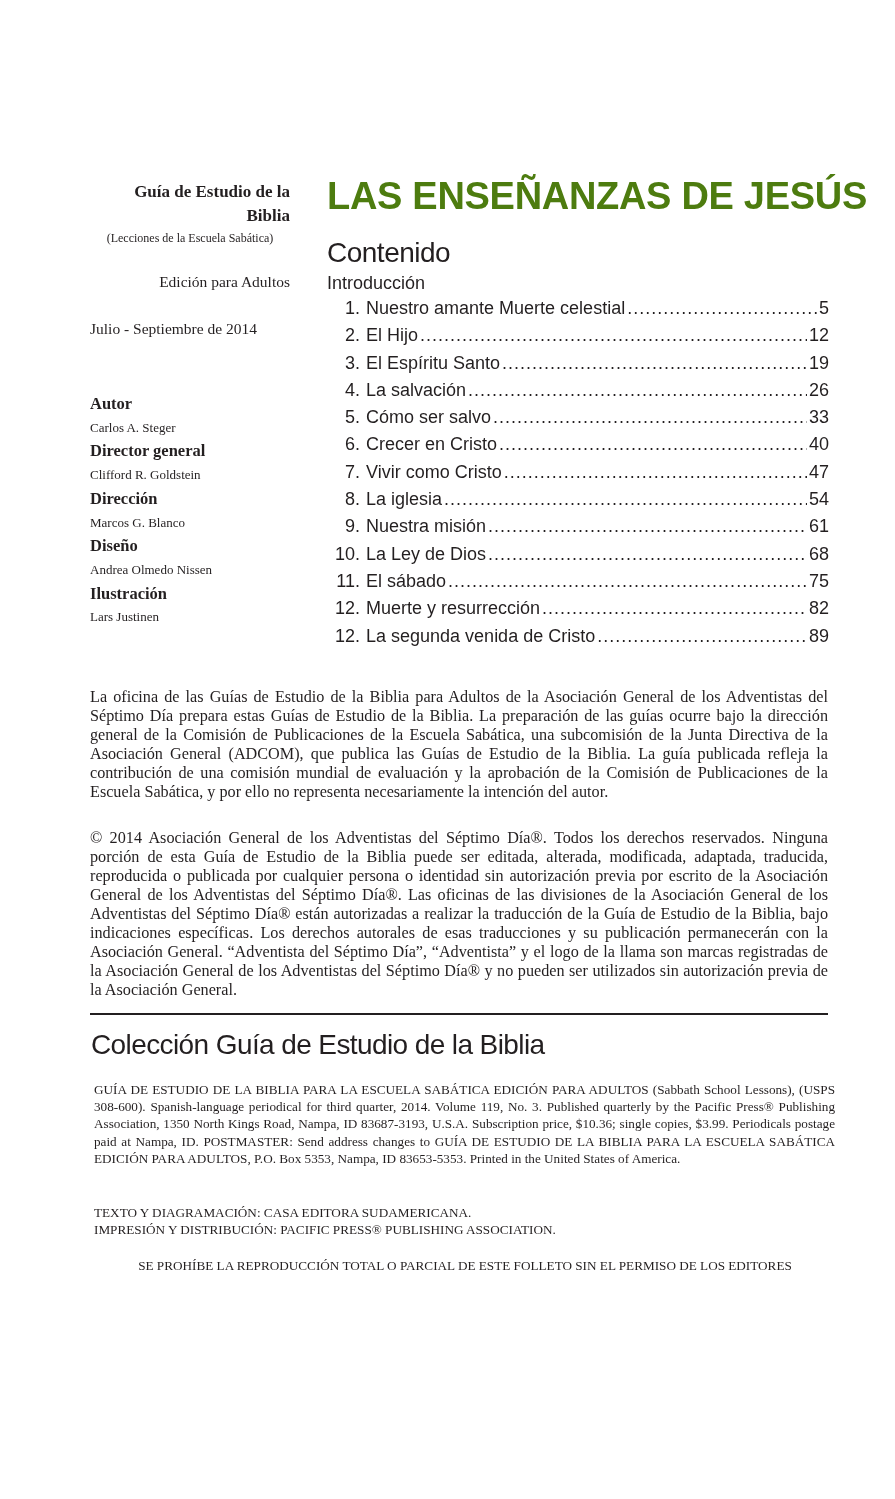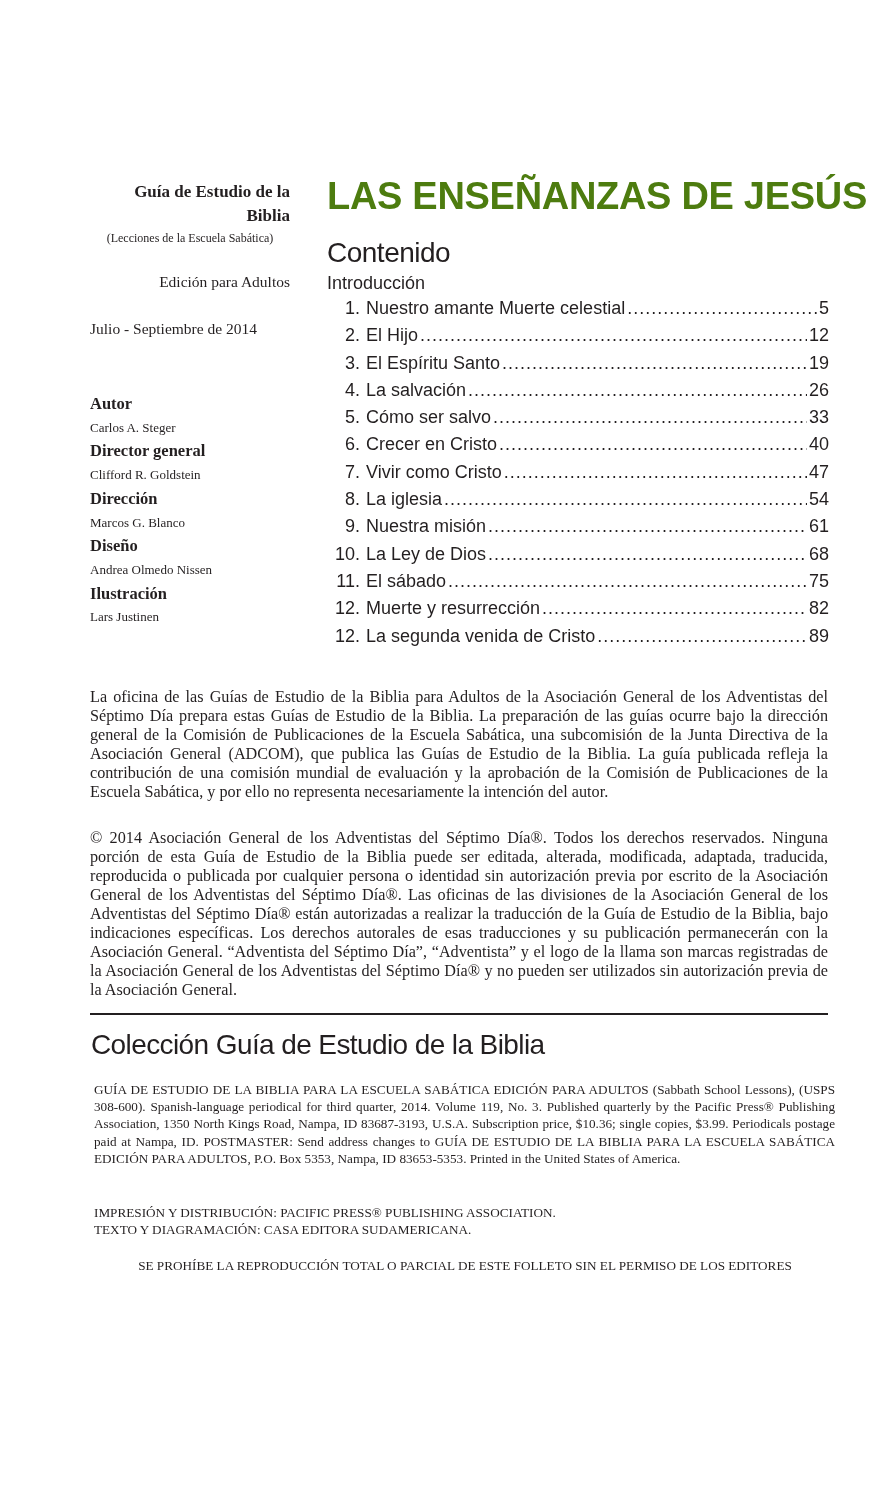--- a/index.html
+++ b/index.html
@@ -239,17 +239,17 @@
 <p id="para-office" class="para">La oficina de las Guías de Estudio de la Biblia para Adultos de la Asociación General de los Adventistas del Séptimo Día prepara estas Guías de Estudio de la Biblia. La preparación de las guías ocurre bajo la dirección general de la Comisión de Publicaciones de la Escuela Sabática, una subcomisión de la Junta Directiva de la Asociación General (ADCOM), que publica las Guías de Estudio de la Biblia. La guía publicada refleja la contribución de una comisión mundial de evaluación y la aprobación de la Comisión de Publicaciones de la Escuela Sabática, y por ello no representa necesariamente la intención del autor.</p>
 <p id="para-copyright" class="para">© 2014 Asociación General de los Adventistas del Séptimo Día®. Todos los derechos reservados. Ninguna porción de esta Guía de Estudio de la Biblia puede ser editada, alterada, modificada, adaptada, traducida, reproducida o publicada por cualquier persona o identidad sin autorización previa por escrito de la Asociación General de los Adventistas del Séptimo Día®. Las oficinas de las divisiones de la Asociación General de los Adventistas del Séptimo Día® están autorizadas a realizar la traducción de la Guía de Estudio de la Biblia, bajo indicaciones específicas. Los derechos autorales de esas traducciones y su publicación permanecerán con la Asociación General. “Adventista del Séptimo Día”, “Adventista” y el logo de la llama son marcas registradas de la Asociación General de los Adventistas del Séptimo Día® y no pueden ser utilizados sin autorización previa de la Asociación General.</p>
 
 <div id="divider"></div>
 
 <h2 class="collection-title">Colección Guía de Estudio de la Biblia</h2>
 
 <p id="legal-publication" class="legal">GUÍA DE ESTUDIO DE LA BIBLIA PARA LA ESCUELA SABÁTICA EDICIÓN PARA ADULTOS (Sabbath School Lessons), (USPS 308-600). Spanish-language periodical for third quarter, 2014. Volume 119, No. 3. Published quarterly by the Pacific Press® Publishing Association, 1350 North Kings Road, Nampa, ID 83687-3193, U.S.A. Subscription price, $10.36; single copies, $3.99. Periodicals postage paid at Nampa, ID. POSTMASTER: Send address changes to GUÍA DE ESTUDIO DE LA BIBLIA PARA LA ESCUELA SABÁTICA EDICIÓN PARA ADULTOS, P.O. Box 5353, Nampa, ID 83653-5353. Printed in the United States of America.</p>
 
 <div id="legal-credits" class="legal">
+  <div>TEXTO Y DIAGRAMACIÓN: CASA EDITORA SUDAMERICANA.</div>
   <div>IMPRESIÓN Y DISTRIBUCIÓN: PACIFIC PRESS® PUBLISHING ASSOCIATION.</div>
-  <div>TEXTO Y DIAGRAMACIÓN: CASA EDITORA SUDAMERICANA.</div>
 </div>
 
 <p id="legal-prohibition">SE PROHÍBE LA REPRODUCCIÓN TOTAL O PARCIAL DE ESTE FOLLETO SIN EL PERMISO DE LOS EDITORES</p>
 
 </body></html>

